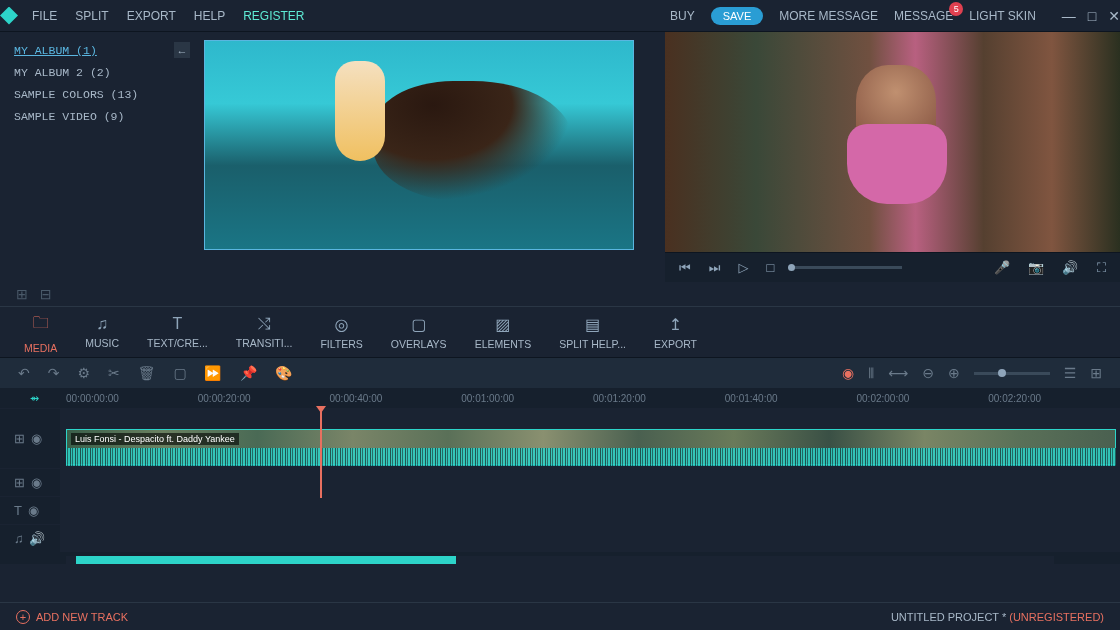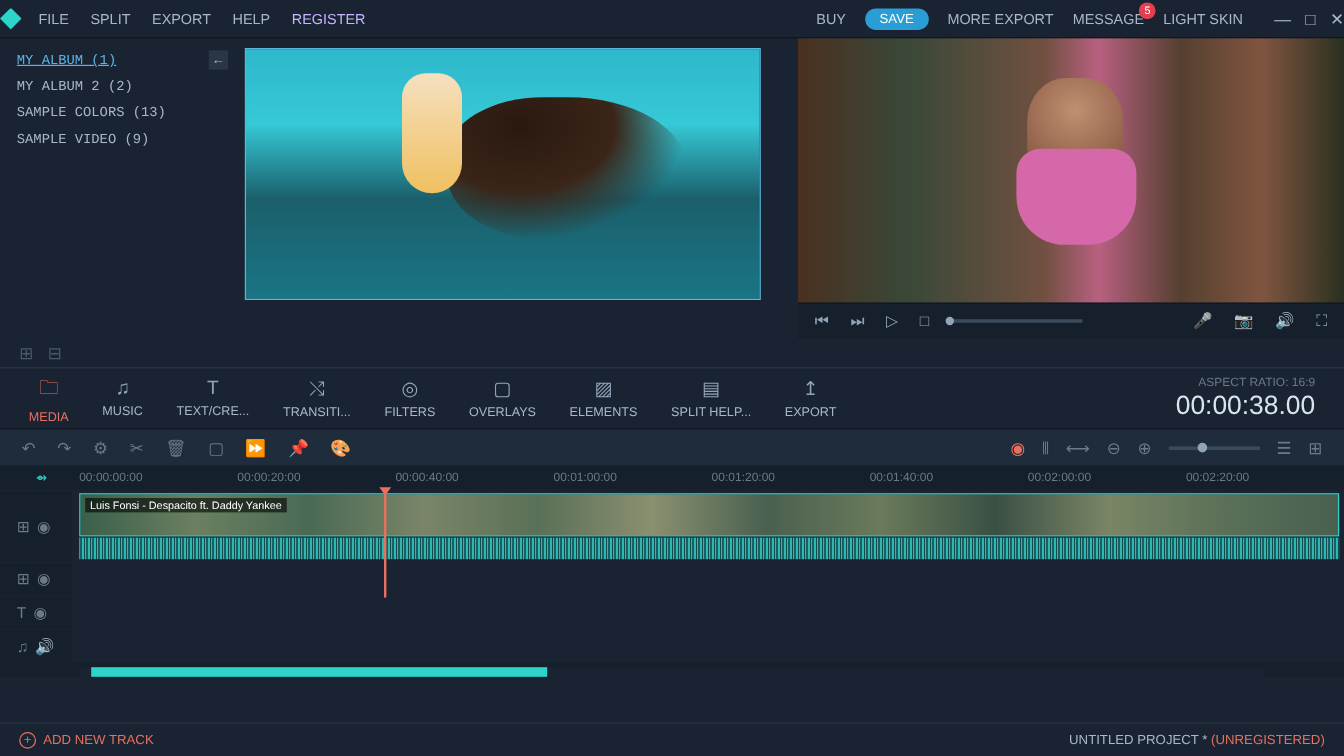--- a/index.html
+++ b/index.html
@@ -1,21 +1,21 @@
 <!DOCTYPE html>
 <html><head>
 <meta charset="utf-8">
 <style>
 * { box-sizing: border-box; margin: 0; padding: 0; }
 body { width: 1120px; height: 630px; background: #1a2332; font-family: -apple-system, Segoe UI, sans-serif; color: #a8b8c8; font-size: 12px; overflow: hidden; }
 .menubar { height: 32px; display: flex; align-items: center; padding: 0 0; border-bottom: 1px solid #0d1520; }
 .logo { width: 18px; height: 18px; background: #2dd4c9; clip-path: polygon(50% 0, 100% 50%, 50% 100%, 0 50%); margin-right: 14px; }
 .menu-left { display: flex; gap: 18px; }
 .menu-left span { cursor: pointer; }
-.menu-left .register { color: #c4b5fd; }
+.menu-left .register { color: #5eead4; }
 .menu-right { margin-left: auto; display: flex; align-items: center; gap: 16px; justify-content: space-between; }
 .save-btn { background: #2a9dd4; color: #fff; padding: 3px 12px; border-radius: 10px; font-size: 11px; }
 .msg-badge { position: relative; }
 .msg-badge::after { content: attr(data-badge); position: absolute; top: -7px; right: -10px; background: #e04050; color: #fff; width: 14px; height: 14px; border-radius: 50%; font-size: 9px; display: flex; align-items: center; justify-content: center; }
 .win-controls { display: flex; gap: 12px; margin-left: 10px; font-size: 14px; }
 .upper { display: flex; height: 250px; }
 .sidebar { width: 196px; padding: 12px 14px; display: flex; flex-direction: column; gap: 9px; position: relative; }
 .sidebar-item { font-size: 11.5px; cursor: pointer; font-family: Liberation Mono, monospace; }
 .sidebar-item.active { color: #5ab6e0; text-decoration: underline; }
 .sidebar-back { position: absolute; top: 10px; right: 6px; background: #2a3645; width: 16px; height: 16px; display: flex; align-items: center; justify-content: center; font-size: 11px; }
@@ -52,21 +52,21 @@
 .ruler { height: 20px; display: flex; align-items: center; position: relative; padding-left: 66px; }
 .ruler-mark { font-size: 10px; color: #6a7a8a; width: 140px; }
 .ruler-pin { position: absolute; left: 30px; color: #2dd4c9; font-size: 11px; }
 .playhead { position: absolute; left: 320px; top: 0; width: 2px; height: 90px; background: #e87060; z-index: 5; }
 .playhead::before { content:""; position: absolute; top: -2px; left: -4px; width: 0; height: 0; border-left: 5px solid transparent; border-right: 5px solid transparent; border-top: 7px solid #e87060; }
 .tracks { position: relative; }
 .track { display: flex; align-items: center; height: 28px; border-top: 1px solid #1a2332; }
 .track.video { height: 60px; }
 .track-head { width: 60px; display: flex; align-items: center; gap: 6px; padding-left: 14px; color: #6a7a8a; font-size: 13px; }
 .track-body { flex: 1; position: relative; background: #1a2332; height: 100%; }
-.clip { position: absolute; top: 2px; left: 6px; right: 4px; height: 36px; background: linear-gradient(90deg, #3a5f4a, #6a8060, #4a6a55, #7a8568, #5a7058, #8a9070, #4a6050, #6a7a5a, #3a5045, #7a8565, #5a7058, #4a6050); border: 1px solid #2dd4c9; display: flex; align-items: center; }
+.clip { position: absolute; top: 20px; left: 6px; right: 4px; height: 36px; background: linear-gradient(90deg, #3a5f4a, #6a8060, #4a6a55, #7a8568, #5a7058, #8a9070, #4a6050, #6a7a5a, #3a5045, #7a8565, #5a7058, #4a6050); border: 1px solid #2dd4c9; display: flex; align-items: center; }
 .clip-label { position: absolute; left: 4px; top: 3px; background: rgba(0,0,0,0.6); color: #fff; font-size: 9px; padding: 1px 4px; white-space: nowrap; }
 .waveform { position: absolute; bottom: 2px; left: 6px; right: 4px; height: 18px; background: repeating-linear-gradient(90deg, #2dd4c9 0, #2dd4c9 1px, #1a6a6a 1px, #1a6a6a 2px, #2dd4c9 2px, #2dd4c9 4px, #155050 4px, #155050 5px); opacity: 0.85; }
 .hscroll { height: 8px; margin: 4px 66px 0; background: #1a2332; position: relative; }
 .hscroll-thumb { position: absolute; left: 10px; width: 380px; height: 100%; background: #2dd4c9; }
 .footer { position: absolute; bottom: 0; left: 0; right: 0; height: 28px; display: flex; align-items: center; padding: 0 16px; border-top: 1px solid #2a3645; background: #1a2332; }
 .add-track { color: #e87060; display: flex; align-items: center; gap: 6px; cursor: pointer; font-size: 11px; }
 .add-track-ico { width: 14px; height: 14px; border: 1.5px solid #e87060; border-radius: 50%; display: flex; align-items: center; justify-content: center; font-size: 11px; }
 .project-status { margin-left: auto; font-size: 11px; }
 .project-status .unreg { color: #e87060; margin-top: 40px; }
 </style>
@@ -78,21 +78,21 @@
   <div class="menu-left">
     <span>FILE</span>
     <span>SPLIT</span>
     <span>EXPORT</span>
     <span>HELP</span>
     <span class="register">REGISTER</span>
   </div>
   <div class="menu-right">
     <span>BUY</span>
     <span class="save-btn">SAVE</span>
-    <span>MORE EXPORT</span>
+    <span>MORE MESSAGE</span>
     <span class="msg-badge" data-badge="5">MESSAGE</span>
     <span>LIGHT SKIN</span>
     <div class="win-controls">
       <span>—</span>
       <span>□</span>
       <span>✕</span>
     </div>
   </div>
 </div>
 
@@ -160,24 +160,20 @@
       <span>ELEMENTS</span>
     </div>
   <div class="tab">
       <span class="ico">▤</span>
       <span>SPLIT HELP...</span>
     </div>
   <div class="tab">
       <span class="ico">↥</span>
       <span>EXPORT</span>
     </div>
-  <div class="timecode">
-    <div class="aspect">ASPECT RATIO: 16:9</div>
-    <div class="tc">00:00:38.00</div>
-  </div>
 </div>
 
 <div class="toolbar">
   <span class="tb-btn">↶</span>
   <span class="tb-btn">↷</span>
   <span class="tb-btn">⚙</span>
   <span class="tb-btn">✂</span>
   <span class="tb-btn">🗑</span>
   <span class="tb-btn">▢</span>
   <span class="tb-btn">⏩</span>

